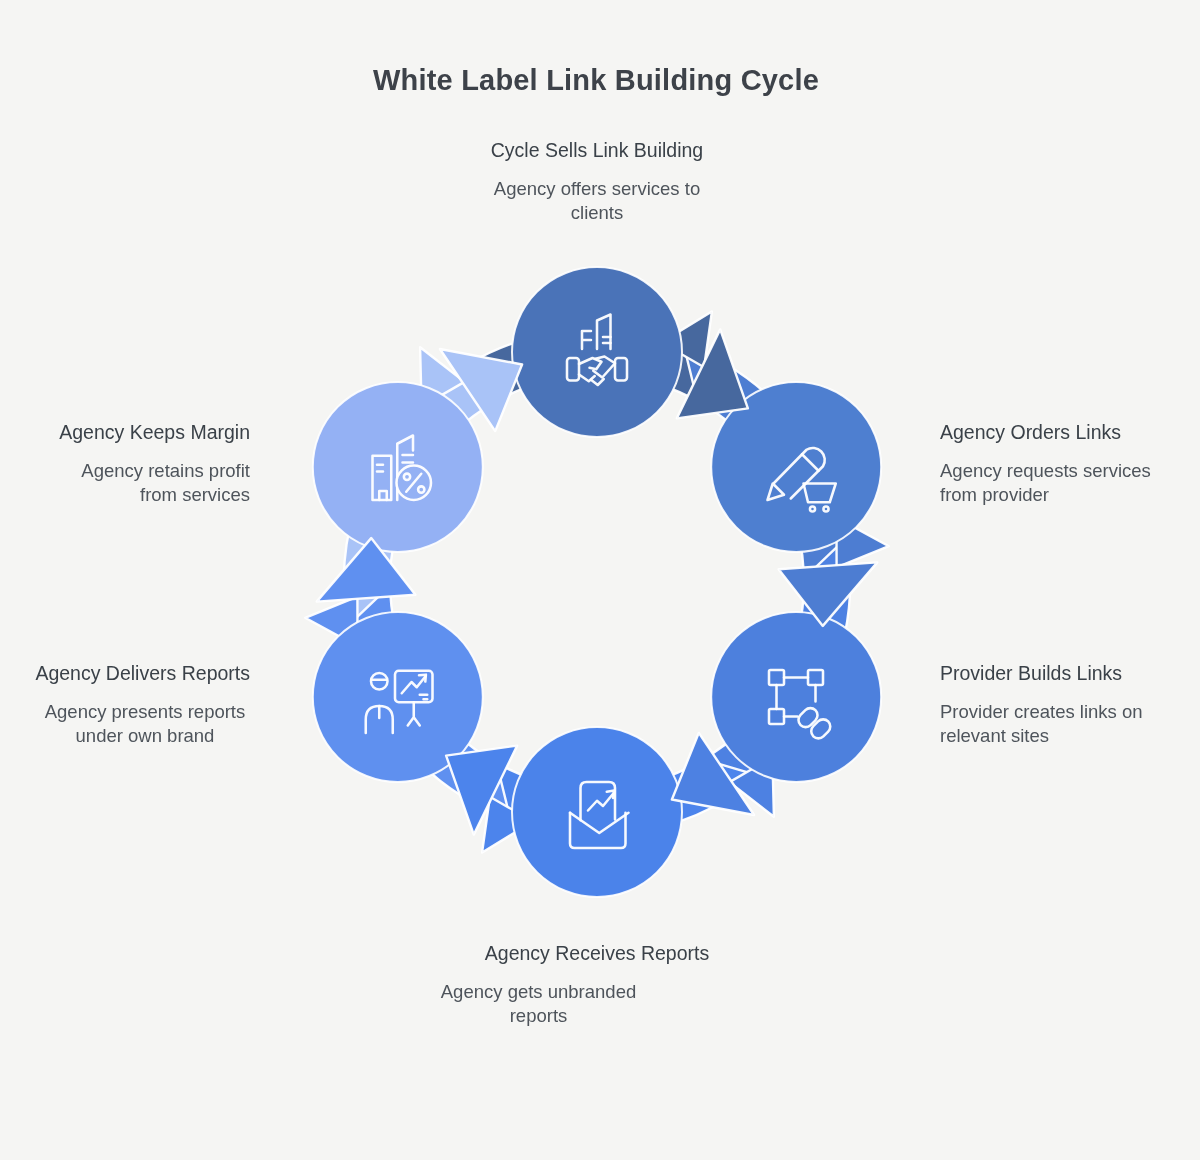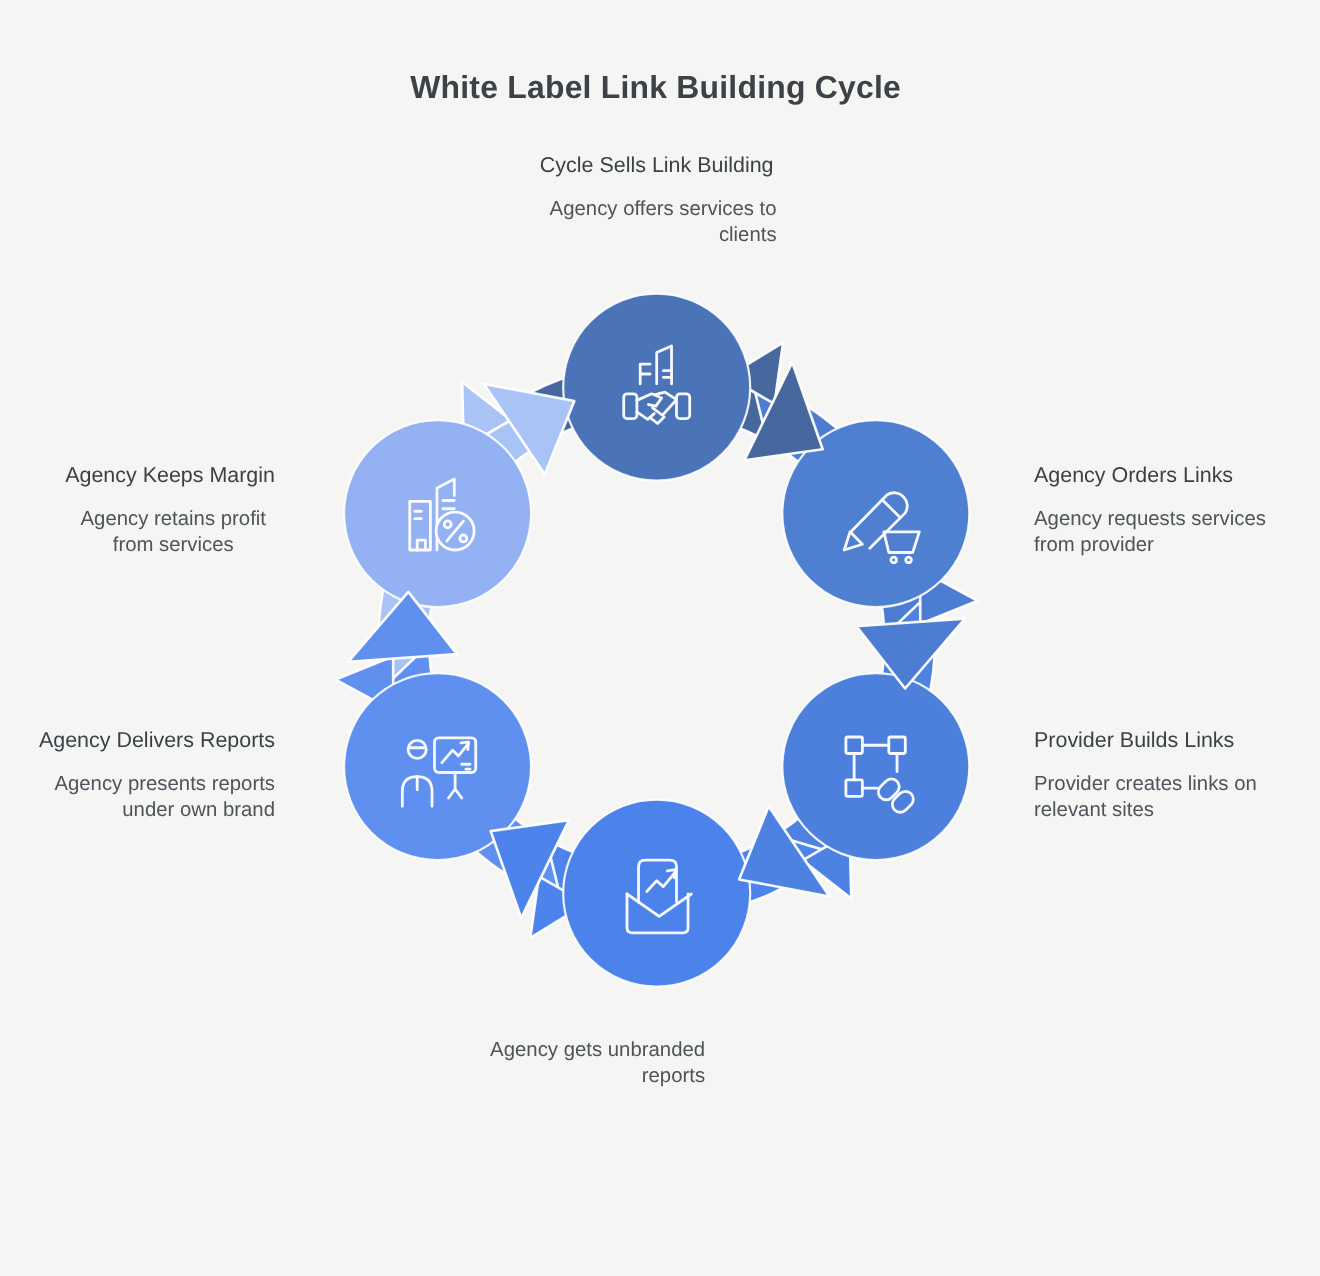--- a/index.html
+++ b/index.html
@@ -23,21 +23,21 @@
     font-size:19.5px;line-height:23px;
     color:var(--label-color,#3a4148);
     margin:0 0 15px 0;
   }
   .nl-desc{
     font-size:18.5px;line-height:24px;
     color:var(--desc-color,#4e545b);
     margin:0;
   }
   .lbl-center{text-align:center;}
-  .lbl-center .nl-desc{margin-left:auto;margin-right:auto;text-align:right;}
+  .lbl-center .nl-desc{margin-left:auto;margin-right:auto;}
   .lbl-left{text-align:left;}
   .lbl-right{text-align:right;}
   .lbl-right .nl-desc{margin-left:auto;}
   .node-icon{
     position:absolute;width:96px;height:96px;
     transform:translate(-50%,-50%);
     pointer-events:none;
   }
   .node-icon svg{display:block;width:96px;height:96px;}
   .node-icon [stroke]{vector-effect:non-scaling-stroke;}
@@ -91,31 +91,32 @@
     <div class="nl-title">Agency Orders Links</div>
     <div class="nl-desc" style="max-width:225px;">Agency requests services from provider</div>
   </div>
 
   <div class="node-label lbl-left" style="left:940px;top:662px;width:250px;">
     <div class="nl-title">Provider Builds Links</div>
     <div class="nl-desc" style="max-width:215px;">Provider creates links on relevant sites</div>
   </div>
 
   <div class="node-label lbl-center" style="left:397px;top:942px;width:400px;">
+    <div class="nl-title">Agency Receives Reports</div>
     <div class="nl-desc" style="max-width:205px;margin-left:39px;">Agency gets unbranded reports</div>
   </div>
 
   <div class="node-label lbl-right" style="right:950px;top:662px;width:280px;">
     <div class="nl-title">Agency Delivers Reports</div>
-    <div class="nl-desc" style="max-width:210px;">Agency presents reports under own brand</div>
+    <div class="nl-desc" style="max-width:210px;text-align:center;">Agency presents reports under own brand</div>
   </div>
 
   <div class="node-label lbl-right" style="right:950px;top:421px;width:280px;">
     <div class="nl-title">Agency Keeps Margin</div>
-    <div class="nl-desc" style="max-width:185px;text-align:center;">Agency retains profit from services</div>
+    <div class="nl-desc" style="max-width:185px;">Agency retains profit from services</div>
   </div>
 
   <div class="node-icon" style="left:597px;top:352px;">
     <svg viewBox="0 0 64 64" fill="none" stroke="#fff" stroke-opacity=".95" stroke-width="1.7" stroke-linecap="round" stroke-linejoin="round">
       <path d="M22 30 V18 h6 M22 24 h6"></path>
       <path d="M32 30 V11 l9 -4 v23"></path>
       <path d="M36 22 h5 M36 26 h5"></path>
       <rect x="12" y="36" width="8" height="15" rx="2"></rect>
       <rect x="44" y="36" width="8" height="15" rx="2"></rect>
       <path d="M20 40 l9 -4 6 2.5 -3.5 5 -4.5 -1"></path>

